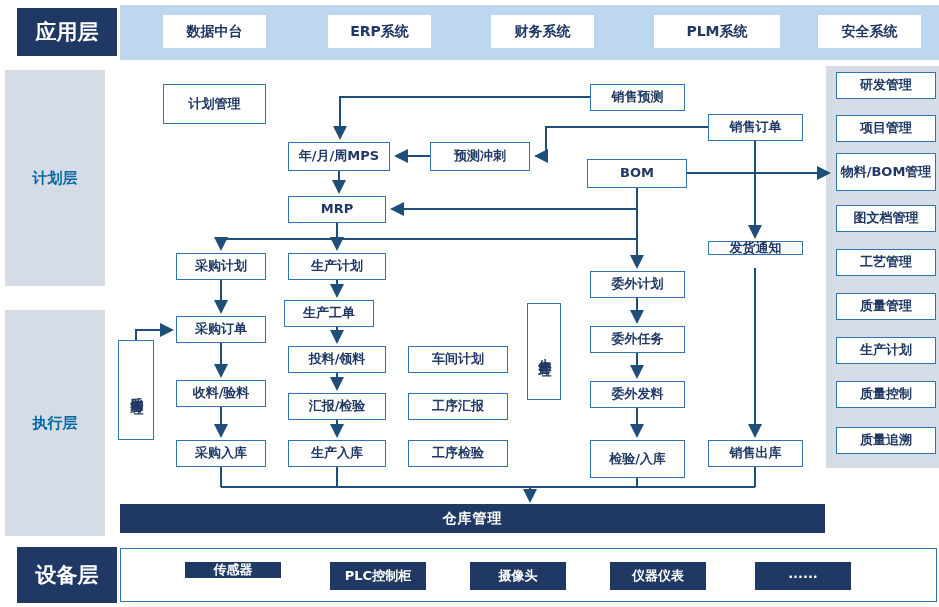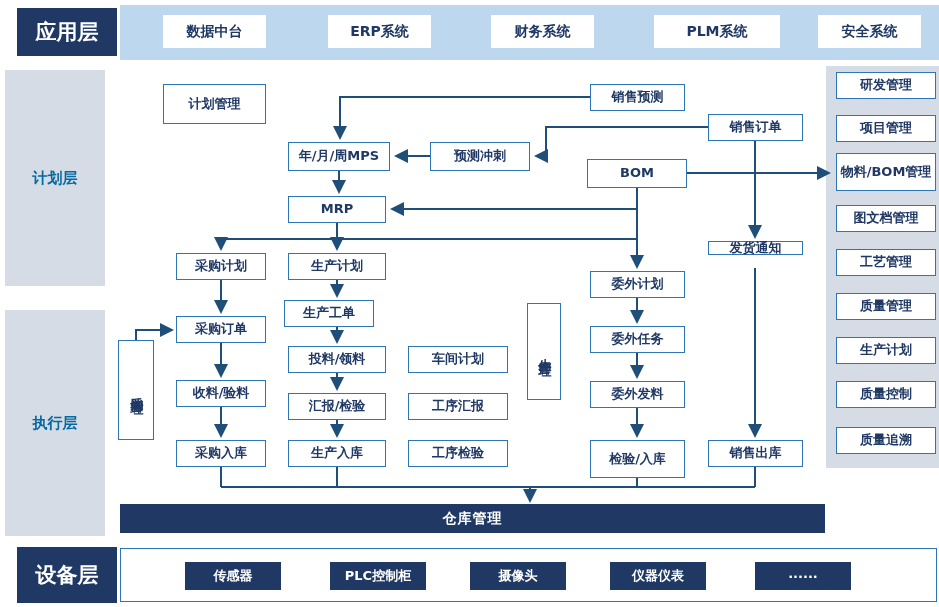--- a/index.html
+++ b/index.html
@@ -134,19 +134,19 @@
   <div class="abs node" style="left:836px;top:115px;width:100px;height:27px">项目管理</div>
   <div class="abs node" style="left:836px;top:153px;width:100px;height:38px">物料/BOM管理</div>
   <div class="abs node" style="left:836px;top:205px;width:100px;height:27px">图文档管理</div>
   <div class="abs node" style="left:836px;top:249px;width:100px;height:27px">工艺管理</div>
   <div class="abs node" style="left:836px;top:293px;width:100px;height:27px">质量管理</div>
   <div class="abs node" style="left:836px;top:337px;width:100px;height:27px">生产计划</div>
   <div class="abs node" style="left:836px;top:381px;width:100px;height:27px">质量控制</div>
   <div class="abs node" style="left:836px;top:427px;width:100px;height:27px">质量追溯</div>
 
   <div class="abs band-bottom" style="left:120px;top:548px;width:817px;height:54px"></div>
-  <div class="abs dark-box" style="left:185px;top:562px;width:96px;height:28px">传感器</div>
+  <div class="abs dark-box" style="left:185px;top:562px;width:96px;height:16px">传感器</div>
   <div class="abs dark-box" style="left:330px;top:562px;width:96px;height:28px">PLC控制柜</div>
   <div class="abs dark-box" style="left:470px;top:562px;width:96px;height:28px">摄像头</div>
   <div class="abs dark-box" style="left:610px;top:562px;width:96px;height:28px">仪器仪表</div>
   <div class="abs dark-box" style="left:755px;top:562px;width:96px;height:28px">······</div>
 
 </div>
 
 </body></html>

